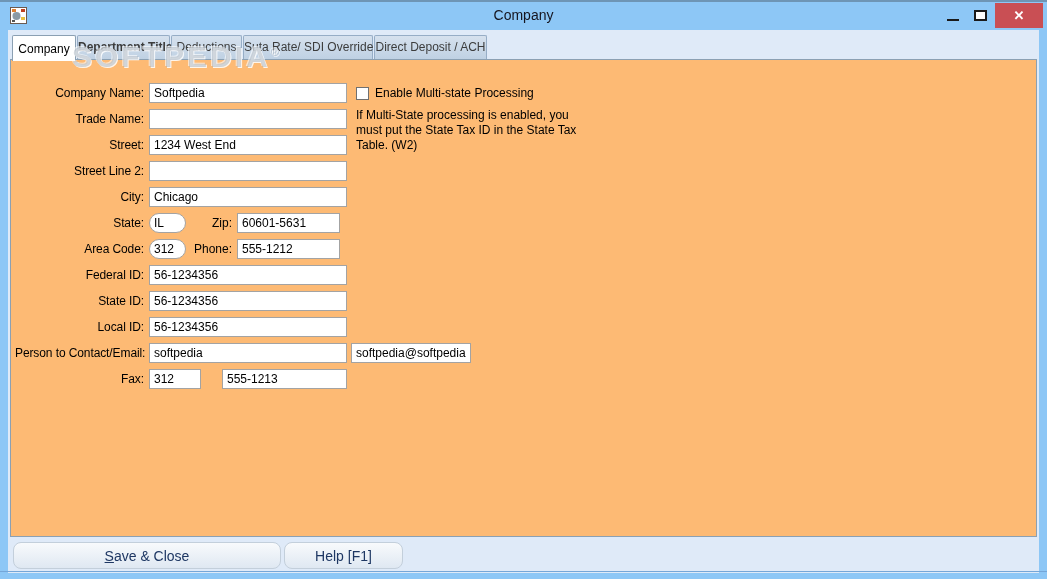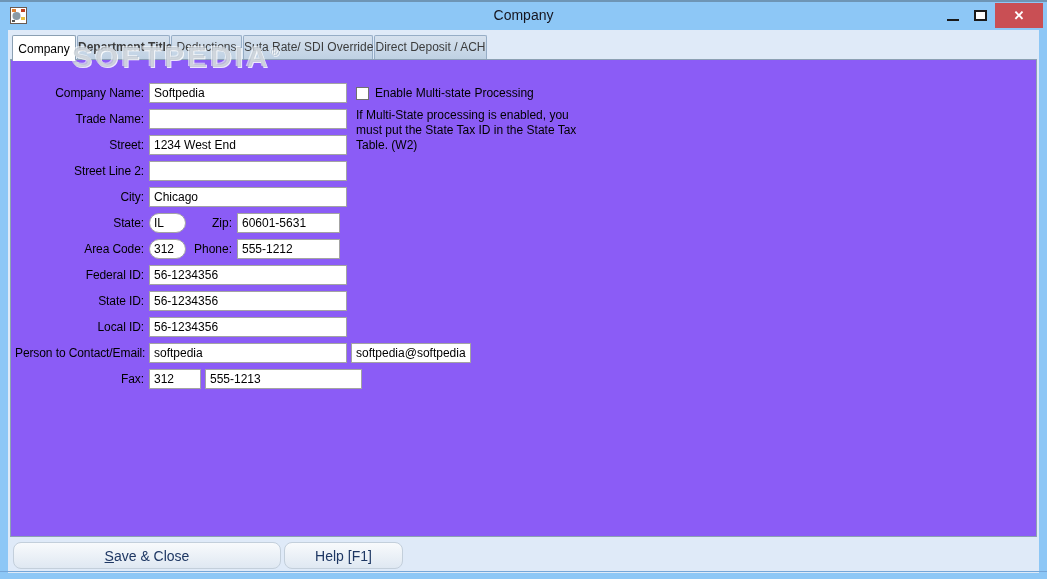--- a/index.html
+++ b/index.html
@@ -44,32 +44,32 @@
   .watermark {
     position:absolute; left:64px; top:10px; z-index:5; pointer-events:none;
     font-size:30px; font-weight:bold; letter-spacing:3px; color:rgba(164,176,188,0.50);
     text-shadow:1px 1px 0 rgba(255,255,255,0.85), -1px -1px 0 rgba(255,255,255,0.6);
   }
   .watermark sup { font-size:11px; letter-spacing:0; }
 
   
   .panel {
     position:absolute; left:2px; top:29px; width:1027px; height:478px;
-    background:#8b5cf6; border:1px solid #8ba0b3; padding:23px 0 0 4px; z-index:1;
+    background:#fdba74; border:1px solid #8ba0b3; padding:23px 0 0 4px; z-index:1;
   }
   .row { display:flex; align-items:center; height:20px; margin-bottom:6px; }
   .lbl { width:134px; flex-shrink:0; text-align:right; padding-right:5px;
          font-size:12px; letter-spacing:-0.1px; color:#000; white-space:nowrap; line-height:20px; }
   .mid-lbl { width:51px; flex-shrink:0; text-align:right; padding-right:5px;
              font-size:12px; color:#000; white-space:nowrap; }
   .fld { height:20px; border:1px solid #a3a3a3; background:#fff; font-family:"Liberation Sans",sans-serif;
          font-size:12px; color:#000; padding:1px 4px; outline:none; }
   .f-full { width:198px; } .f-xs { width:37px;border-radius:10px; } .f-md { width:103px; }
   .f-email2 { width:120px; margin-left:4px; }
-  .f-fax1 { width:52px; } .f-fax2 { width:157px; margin-left:4px; }
+  .f-fax1 { width:52px; } .f-fax2 { width:125px; margin-left:21px; }
 
   
   .multi-block { position:absolute; left:345px; top:26px; width:230px; }
   .cb-row { display:flex; align-items:center; height:14px; }
   .checkbox { width:13px; height:13px; border:1px solid #707070; background:#fff; margin-right:6px; flex-shrink:0; }
   .cb-label { font-size:12px; color:#000; white-space:nowrap; }
   .note { margin-top:8px; font-size:12px; color:#000; line-height:15px; }
 
   
   .btn {

